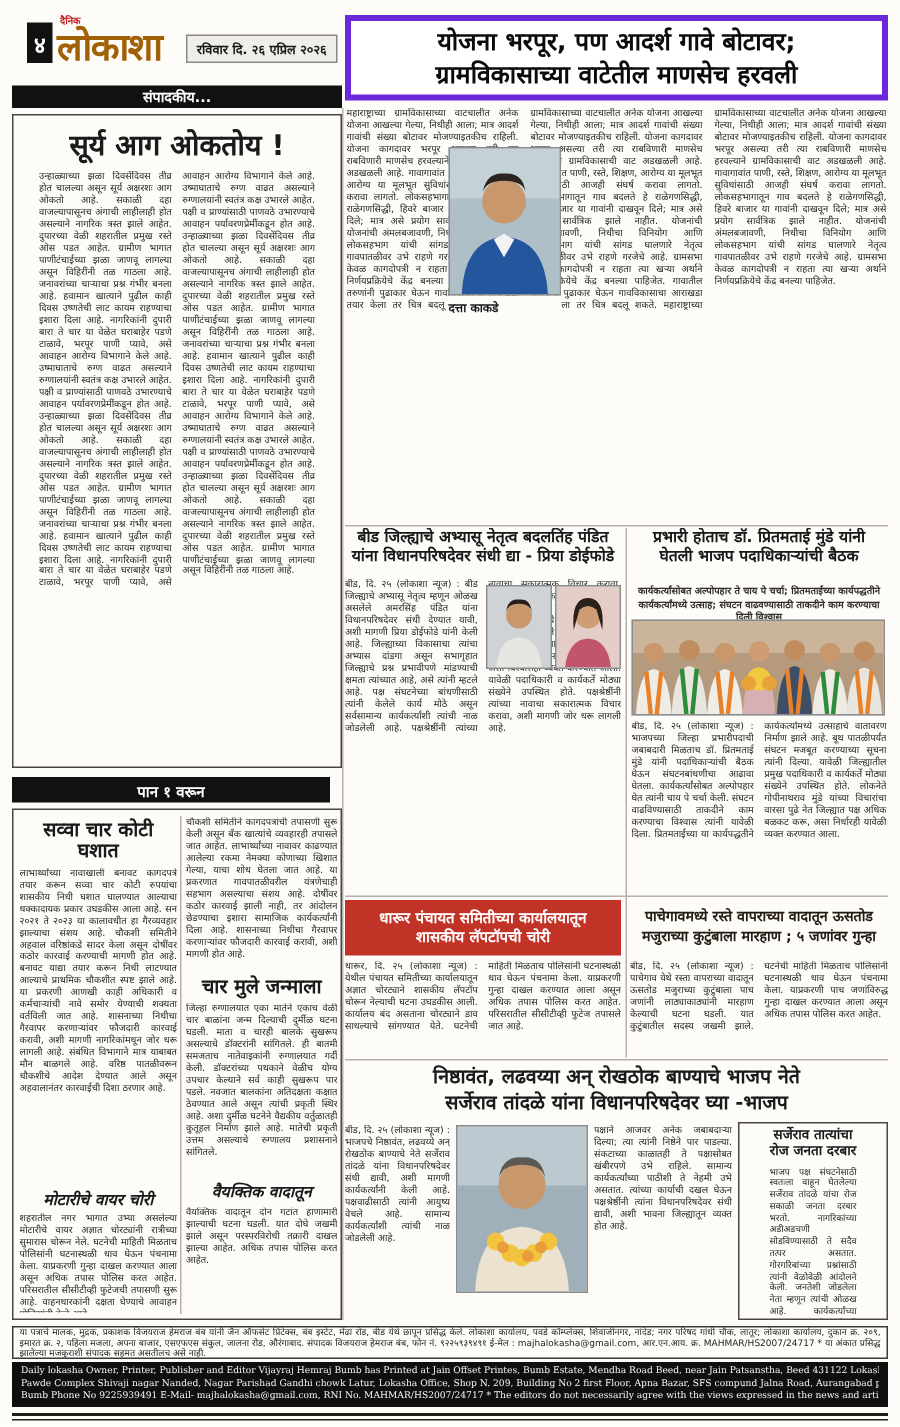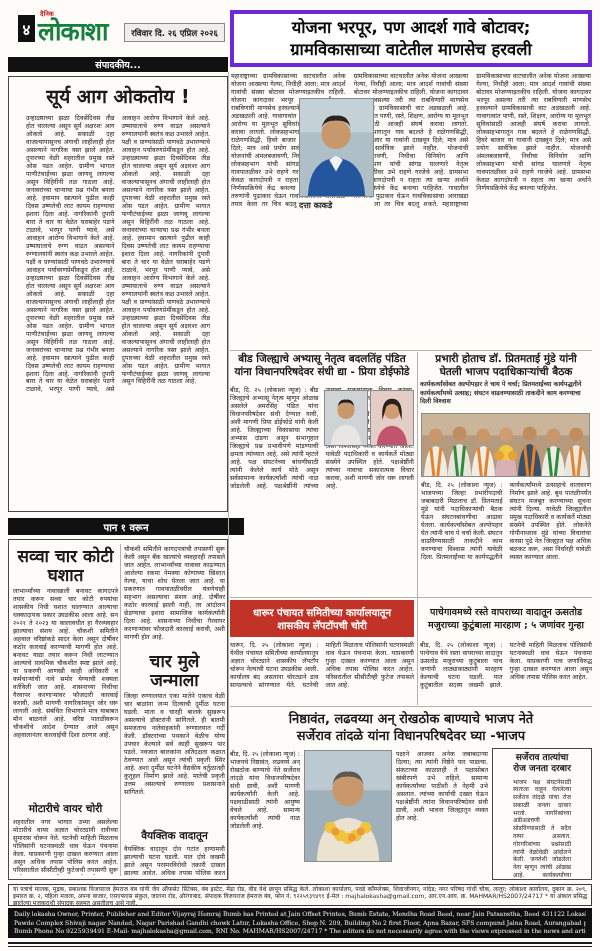--- a/index.html
+++ b/index.html
@@ -6,65 +6,65 @@
   html,body { background:#ffffff; }
   body { width:600px; height:951px; position:relative; font-family:"DejaVu Sans", sans-serif; color:#1a1a1a; }
   .page { position:absolute; left:0; top:0; width:600px; height:951px; background:#fdfcf9; overflow:hidden; }
   .abs { position:absolute; }
 
   
   .pageno { left:18px; top:15px; width:17px; height:27px; background:#111; color:#fff; font-weight:bold;
             font-size:15px; display:flex; align-items:center; justify-content:center; }
   .logo-wrap { left:38px; top:8px; width:84px; height:36px; }
   .logo-small { position:absolute; left:2px; top:1px; font-size:6.5px; color:#c11c1c; font-weight:bold; }
-  .logo-main { position:absolute; left:0; top:5px; font-size:25px; font-weight:bold; letter-spacing:-1px; color:#15803d; }
+  .logo-main { position:absolute; left:0; top:5px; font-size:25px; font-weight:bold; letter-spacing:-1px; color:#a16207; }
   .datebox { left:124px; top:23px; width:101px; height:19px; background:#efeeea; border:1px solid #8d8a83;
              font-size:8.5px; font-weight:bold; display:flex; align-items:center; justify-content:center; }
 
   
   .banner { background:#111; color:#fff; font-weight:bold; display:flex; align-items:center; justify-content:center; }
   .ed-banner { left:8px; top:57px; width:220px; height:15px; font-size:9.5px; }
-  .p1-banner { left:8px; top:518px; width:236px; height:17px; font-size:10px; }
+  .p1-banner { left:8px; top:518px; width:212px; height:17px; font-size:10px; }
 
   
   .ed-box { left:8px; top:76px; width:220px; height:436px; border:1px solid #4a4743; padding:4px 17px; overflow:hidden; }
   .ed-head { text-align:center; font-size:19px; font-weight:bold; margin:2px 0 5px 0; }
   .body-text { font-size:6.3px; line-height:1.27; text-align:justify; color:#26241f; }
   .cols2 { column-count:2; column-gap:7px; }
   .cols3 { column-count:3; column-gap:8px; }
   .ed-body { height:392px; overflow:hidden; }
 
   
   .p1-box { left:8px; top:539px; width:220px; height:341px; border:1px solid #4a4743; overflow:hidden; }
   .p1-colA { position:absolute; left:4px; top:5px; width:105px; height:330px; overflow:hidden; }
   .p1-colB { position:absolute; left:115px; top:5px; width:101px; height:330px; overflow:hidden; }
   .p1-vrule { position:absolute; left:111px; top:4px; width:1px; height:332px; background:#b7b2a9; }
-  .sub-head { text-align:center; font-weight:bold; font-size:17px; line-height:1.1; margin:2px 0 3px 0; }
-  .sub-head-sm { font-size:10.5px; }
+  .sub-head { text-align:center; font-weight:bold; font-size:13px; line-height:1.1; margin:2px 0 3px 0; }
+  .sub-head-sm { font-size:10.5px;font-style:italic; }
   .clip { overflow:hidden; }
 
   
   .lead-box { left:230px; top:10px; width:362px; height:57px; border:4px solid #6d28d9; background:#fff;
               display:flex; flex-direction:column; align-items:center; justify-content:center; }
   .lead-h { font-size:16.5px; font-weight:bold; line-height:1.3; color:#0b0b0b; white-space:nowrap; }
   .lead-body { left:231px; top:72px; width:360px; height:276px; overflow:hidden; }
   .photo { border:1px solid #8b8b8b; overflow:hidden; background:#cfd6da; }
   .lead-photo { left:299px; top:98px; width:75px; height:99px; }
   .lead-cap { left:299px; top:199px; width:75px; text-align:left; font-weight:bold; font-size:8px; background:#fdfcf9; }
 
   .hrule { background:#b7b2a9; height:1px; }
   .vrule { background:#b7b2a9; width:1px; }
 
   
   .art-head2 { text-align:center; font-weight:bold; font-size:10.5px; line-height:1.25; }
   .pandit-wrap { left:230px; top:352px; width:184px; height:243px; overflow:hidden; }
   .pandit-body { position:absolute; left:0; top:34px; width:184px; height:209px; overflow:hidden; }
   .mini-photo { position:absolute; top:38px; width:44px; height:56px; }
   .munde-wrap { left:420px; top:352px; width:172px; height:243px; overflow:hidden; }
-  .munde-sub { font-size:6.4px; font-weight:bold; text-align:left; line-height:1.3; margin-top:2px; color:#33302b; }
+  .munde-sub { font-size:6.4px; font-weight:bold; text-align:center; line-height:1.3; margin-top:12px; color:#33302b; }
   .group-photo { position:absolute; left:1px; top:61px; width:169px; height:64px; }
   .munde-body { position:absolute; left:1px; top:129px; width:170px; height:112px; overflow:hidden; }
 
   
   .redbox { left:230px; top:600px; width:184px; height:37px; background:#c13327; color:#fff;
             display:flex; flex-direction:column; align-items:center; justify-content:center; }
   .redbox div { font-size:10px; font-weight:bold; line-height:1.3; white-space:nowrap; }
   .laptop-body { left:230px; top:641px; width:184px; height:63px; overflow:hidden; }
   .pane-head { left:420px; top:600px; width:172px; height:37px; display:flex; flex-direction:column; align-items:center; justify-content:center; }
   .pane-head div { font-size:9.5px; font-weight:bold; line-height:1.35; color:#241c12; white-space:nowrap; }
@@ -114,21 +114,21 @@
     <div class="p1-colA">
       <div class="sub-head">सव्वा चार कोटी घशात</div>
       <div class="body-text clip" style="height:212px;">लाभार्थ्यांच्या नावाखाली बनावट कागदपत्रे तयार करून सव्वा चार कोटी रुपयांचा शासकीय निधी घशात घालण्यात आल्याचा धक्कादायक प्रकार उघडकीस आला आहे. सन २०२१ ते २०२३ या कालावधीत हा गैरव्यवहार झाल्याचा संशय आहे. चौकशी समितीने अहवाल वरिष्ठांकडे सादर केला असून दोषींवर कठोर कारवाई करण्याची मागणी होत आहे. बनावट याद्या तयार करून निधी लाटण्यात आल्याचे प्राथमिक चौकशीत स्पष्ट झाले आहे. या प्रकरणी आणखी काही अधिकारी व कर्मचाऱ्यांची नावे समोर येण्याची शक्यता वर्तविली जात आहे. शासनाच्या निधीचा गैरवापर करणाऱ्यांवर फौजदारी कारवाई करावी, अशी मागणी नागरिकांमधून जोर धरू लागली आहे. संबंधित विभागाने मात्र याबाबत मौन बाळगले आहे. वरिष्ठ पातळीवरून चौकशीचे आदेश देण्यात आले असून अहवालानंतर कारवाईची दिशा ठरणार आहे.</div>
       <div class="sub-head sub-head-sm" style="margin-top:4px;">मोटारीचे वायर चोरी</div>
       <div class="body-text clip" style="height:82px;">शहरातील नगर भागात उभ्या असलेल्या मोटारीचे वायर अज्ञात चोरट्यांनी रात्रीच्या सुमारास चोरून नेले. घटनेची माहिती मिळताच पोलिसांनी घटनास्थळी धाव घेऊन पंचनामा केला. याप्रकरणी गुन्हा दाखल करण्यात आला असून अधिक तपास पोलिस करत आहेत. परिसरातील सीसीटीव्ही फुटेजची तपासणी सुरू आहे. वाहनधारकांनी दक्षता घेण्याचे आवाहन पोलिसांनी केले आहे.</div>
     </div>
     <div class="p1-colB">
       <div class="body-text clip" style="height:104px;">चौकशी समितीने कागदपत्रांची तपासणी सुरू केली असून बँक खात्यांचे व्यवहारही तपासले जात आहेत. लाभार्थ्यांच्या नावावर काढण्यात आलेल्या रकमा नेमक्या कोणाच्या खिशात गेल्या, याचा शोध घेतला जात आहे. या प्रकरणात गावपातळीवरील यंत्रणेचाही सहभाग असल्याचा संशय आहे. दोषींवर कठोर कारवाई झाली नाही, तर आंदोलन छेडण्याचा इशारा सामाजिक कार्यकर्त्यांनी दिला आहे. शासनाच्या निधीचा गैरवापर करणाऱ्यांवर फौजदारी कारवाई करावी, अशी मागणी होत आहे.</div>
       <div class="sub-head" style="margin-top:3px;">चार मुले जन्माला</div>
       <div class="body-text clip" style="height:118px;">जिल्हा रुग्णालयात एका मातेने एकाच वेळी चार बाळांना जन्म दिल्याची दुर्मीळ घटना घडली. माता व चारही बालके सुखरूप असल्याचे डॉक्टरांनी सांगितले. ही बातमी समजताच नातेवाइकांनी रुग्णालयात गर्दी केली. डॉक्टरांच्या पथकाने वेळीच योग्य उपचार केल्याने सर्व काही सुखरूप पार पडले. नवजात बालकांना अतिदक्षता कक्षात ठेवण्यात आले असून त्यांची प्रकृती स्थिर आहे. अशा दुर्मीळ घटनेने वैद्यकीय वर्तुळातही कुतूहल निर्माण झाले आहे. मातेची प्रकृती उत्तम असल्याचे रुग्णालय प्रशासनाने सांगितले.</div>
-      <div class="sub-head sub-head-sm" style="margin-top:20px;">वैयक्तिक वादातून</div>
+      <div class="sub-head sub-head-sm" style="margin-top:3px;">वैयक्तिक वादातून</div>
       <div class="body-text clip" style="height:56px;">वैयक्तिक वादातून दोन गटांत हाणामारी झाल्याची घटना घडली. यात दोघे जखमी झाले असून परस्परविरोधी तक्रारी दाखल झाल्या आहेत. अधिक तपास पोलिस करत आहेत.</div>
     </div>
   </div>
 
   <div class="abs vrule" style="left:228px; top:72px; height:808px;"></div>
 
   <div class="abs lead-box">
     <div class="lead-h">योजना भरपूर, पण आदर्श गावे बोटावर;</div>
     <div class="lead-h">ग्रामविकासाच्या वाटेतील माणसेच हरवली</div>
   </div>

